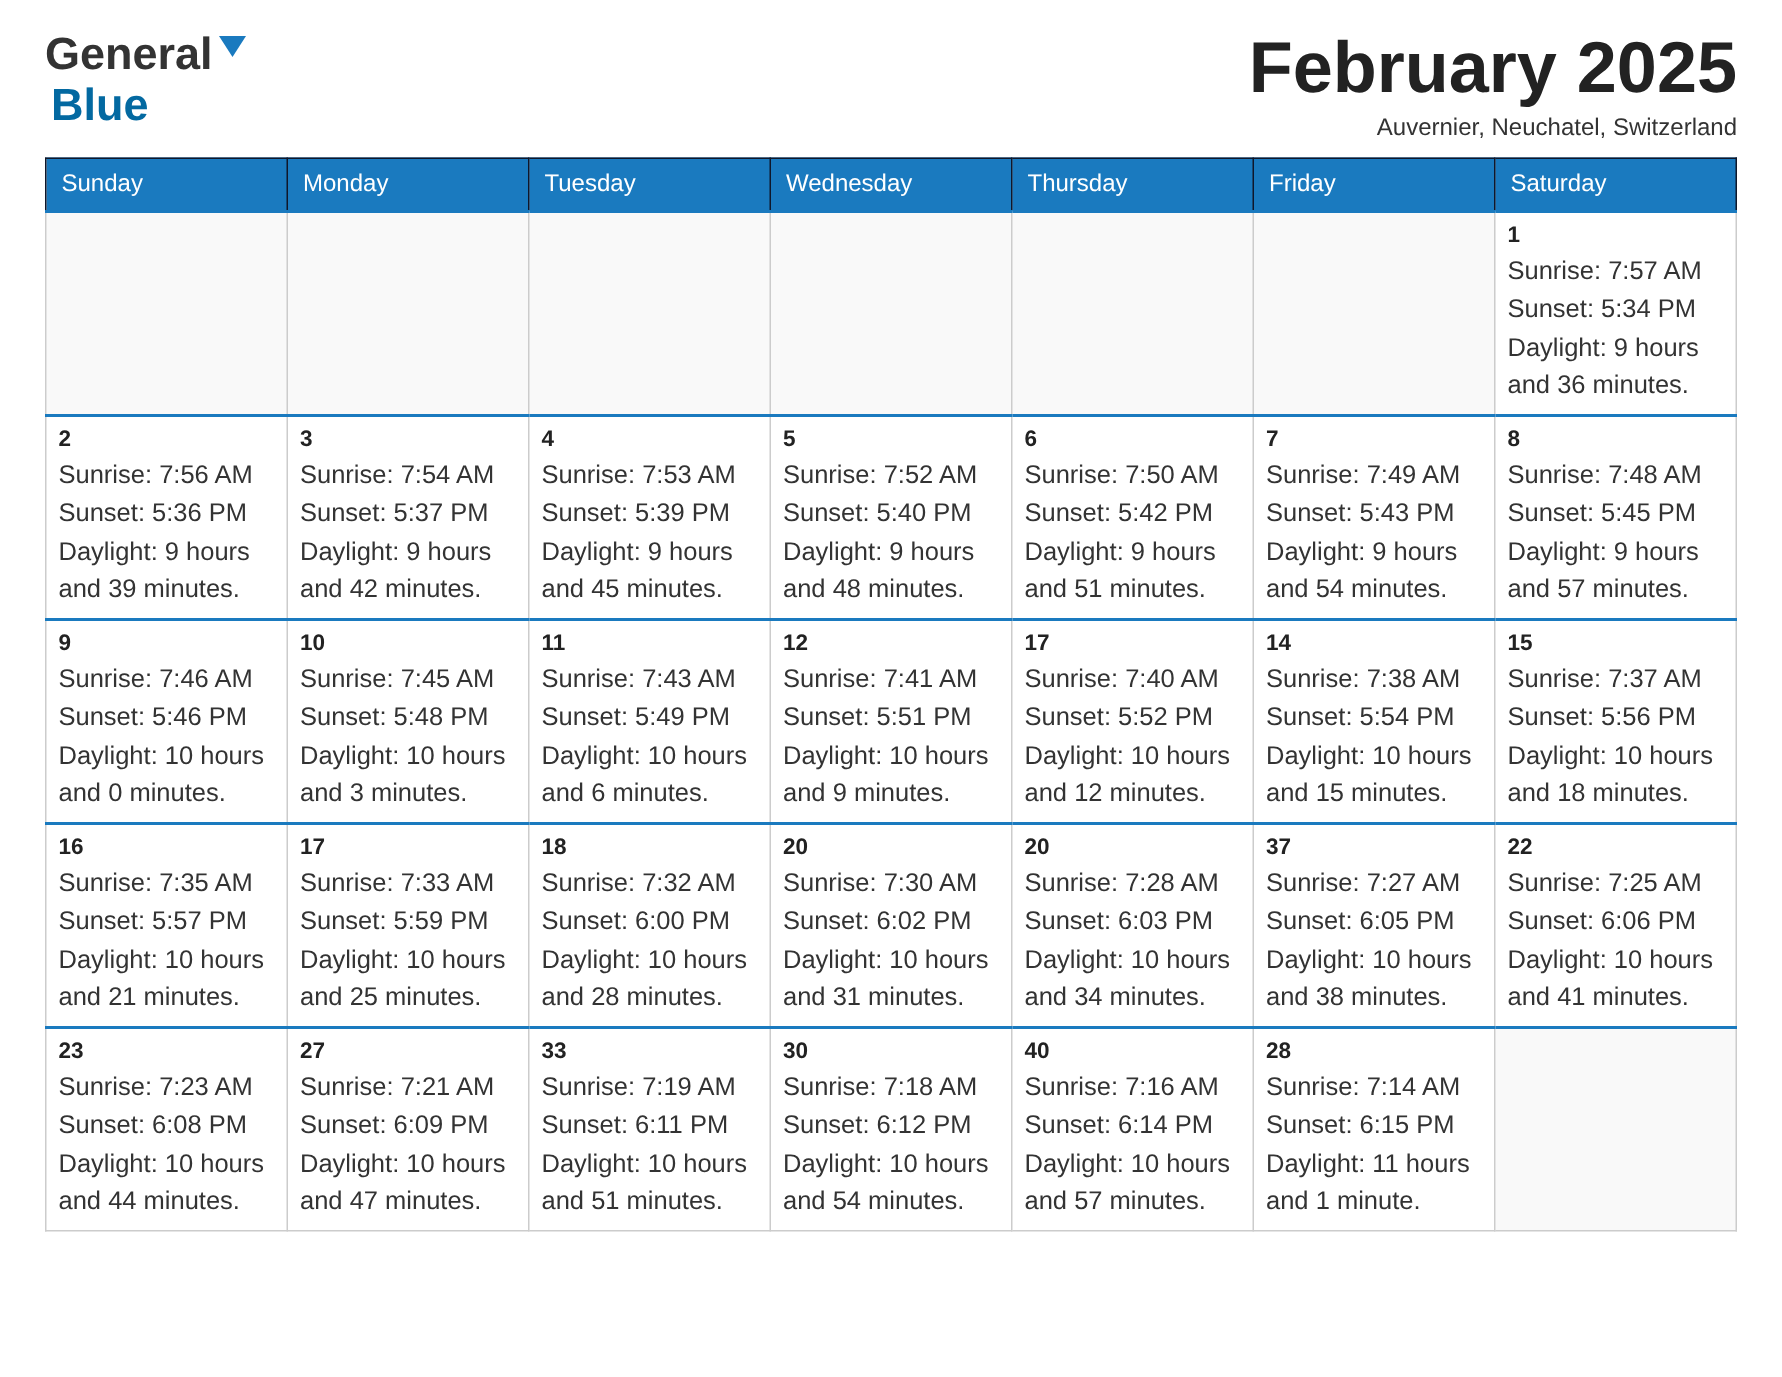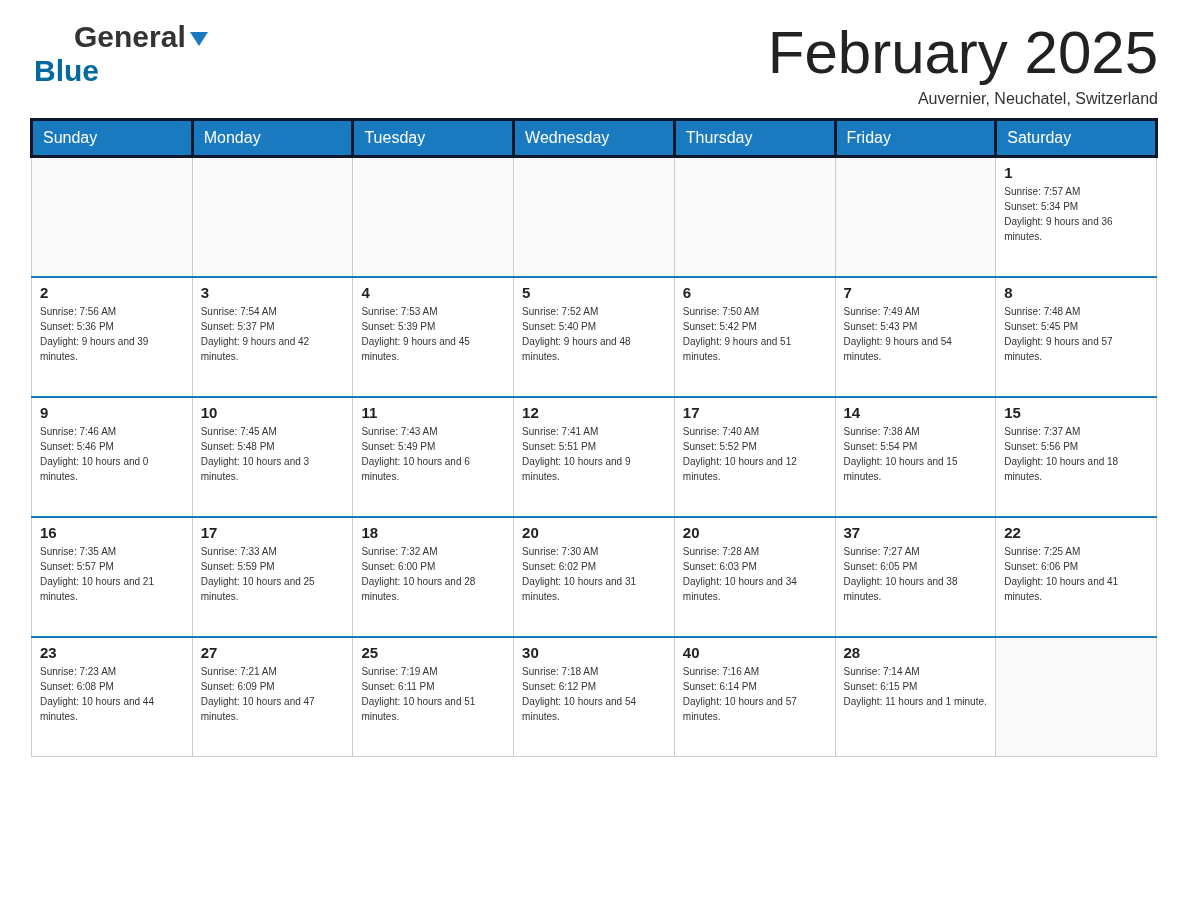--- a/index.html
+++ b/index.html
@@ -13,43 +13,43 @@
     .header {
       display: flex;
       justify-content: space-between;
       align-items: flex-start;
       margin-bottom: 10px;
     }
     .title-block {
       text-align: right;
     }
     .month-title {
-      font-size: 60px;
-      font-weight: normal;
+      font-size: 48px;
+      font-weight: bold;
       color: #222;
       line-height: 1.1;
     }
     .location {
       font-size: 16px;
       color: #333;
       margin-top: 4px;
     }
     .calendar {
       width: 100%;
       border-collapse: collapse;
       margin-top: 10px;
     }
     .calendar th {
       background-color: #1a7abf;
       color: #fff;
       font-size: 16px;
       font-weight: normal;
       padding: 8px 10px;
       text-align: left;
-      border: 3px solid #0f172a;
+      border: 1px solid #0f172a;
     }
     .calendar td {
       vertical-align: top;
       padding: 6px 8px;
       border: 1px solid #ccc;
       font-size: 12px;
       color: #333;
       width: 14.28%;
       min-height: 100px;
       height: 120px;
@@ -58,35 +58,34 @@
       border-top: 2px solid #1a7abf;
     }
     .day-number {
       font-size: 15px;
       font-weight: bold;
       color: #222;
       display: block;
       margin-bottom: 3px;
     }
     .day-info {
-      font-size: 10px;
+      font-size: 17px;
       line-height: 1.5;
       color: #333;
     }
     .empty-cell {
       background: #f9f9f9;
     }
     .logo-wrapper {
       display: flex;
       flex-direction: column;
     }
     .logo-row1 {
       display: flex;
-      align-items: flex-end;
-      margin-left: 44px;
+      align-items: flex-start;
     }
     .logo-text-general {
       font-size: 30px;
       font-weight: bold;
       color: #333;
     }
     .logo-arrow {
       display: inline-block;
       margin-left: 2px;
       position: relative;
@@ -244,21 +243,21 @@
       <tr class="week-row">
         <td>
           <span class="day-number">23</span>
           <div class="day-info">Sunrise: 7:23 AM<br>Sunset: 6:08 PM<br>Daylight: 10 hours and 44 minutes.</div>
         </td>
         <td>
           <span class="day-number">27</span>
           <div class="day-info">Sunrise: 7:21 AM<br>Sunset: 6:09 PM<br>Daylight: 10 hours and 47 minutes.</div>
         </td>
         <td>
-          <span class="day-number">25</span>
+          <span class="day-number">33</span>
           <div class="day-info">Sunrise: 7:19 AM<br>Sunset: 6:11 PM<br>Daylight: 10 hours and 51 minutes.</div>
         </td>
         <td>
           <span class="day-number">30</span>
           <div class="day-info">Sunrise: 7:18 AM<br>Sunset: 6:12 PM<br>Daylight: 10 hours and 54 minutes.</div>
         </td>
         <td>
           <span class="day-number">40</span>
           <div class="day-info">Sunrise: 7:16 AM<br>Sunset: 6:14 PM<br>Daylight: 10 hours and 57 minutes.</div>
         </td>

